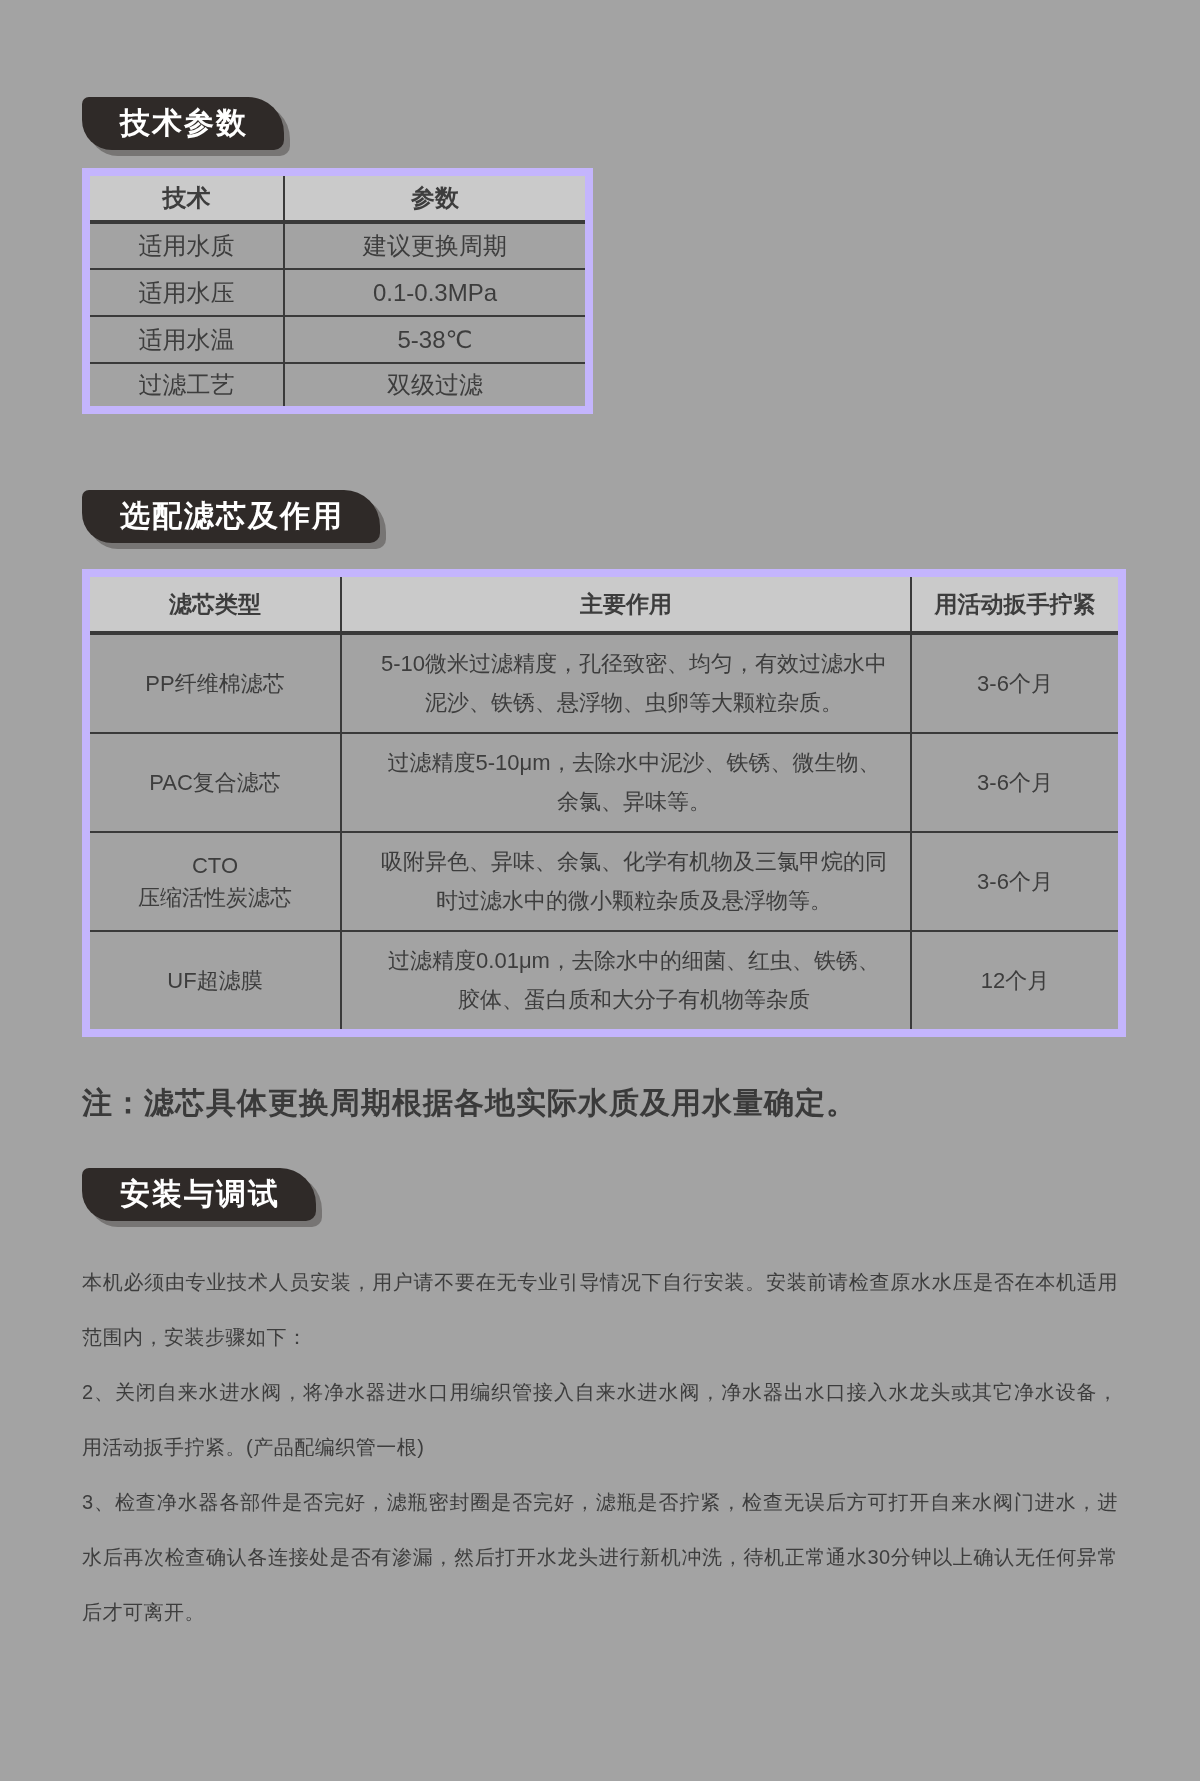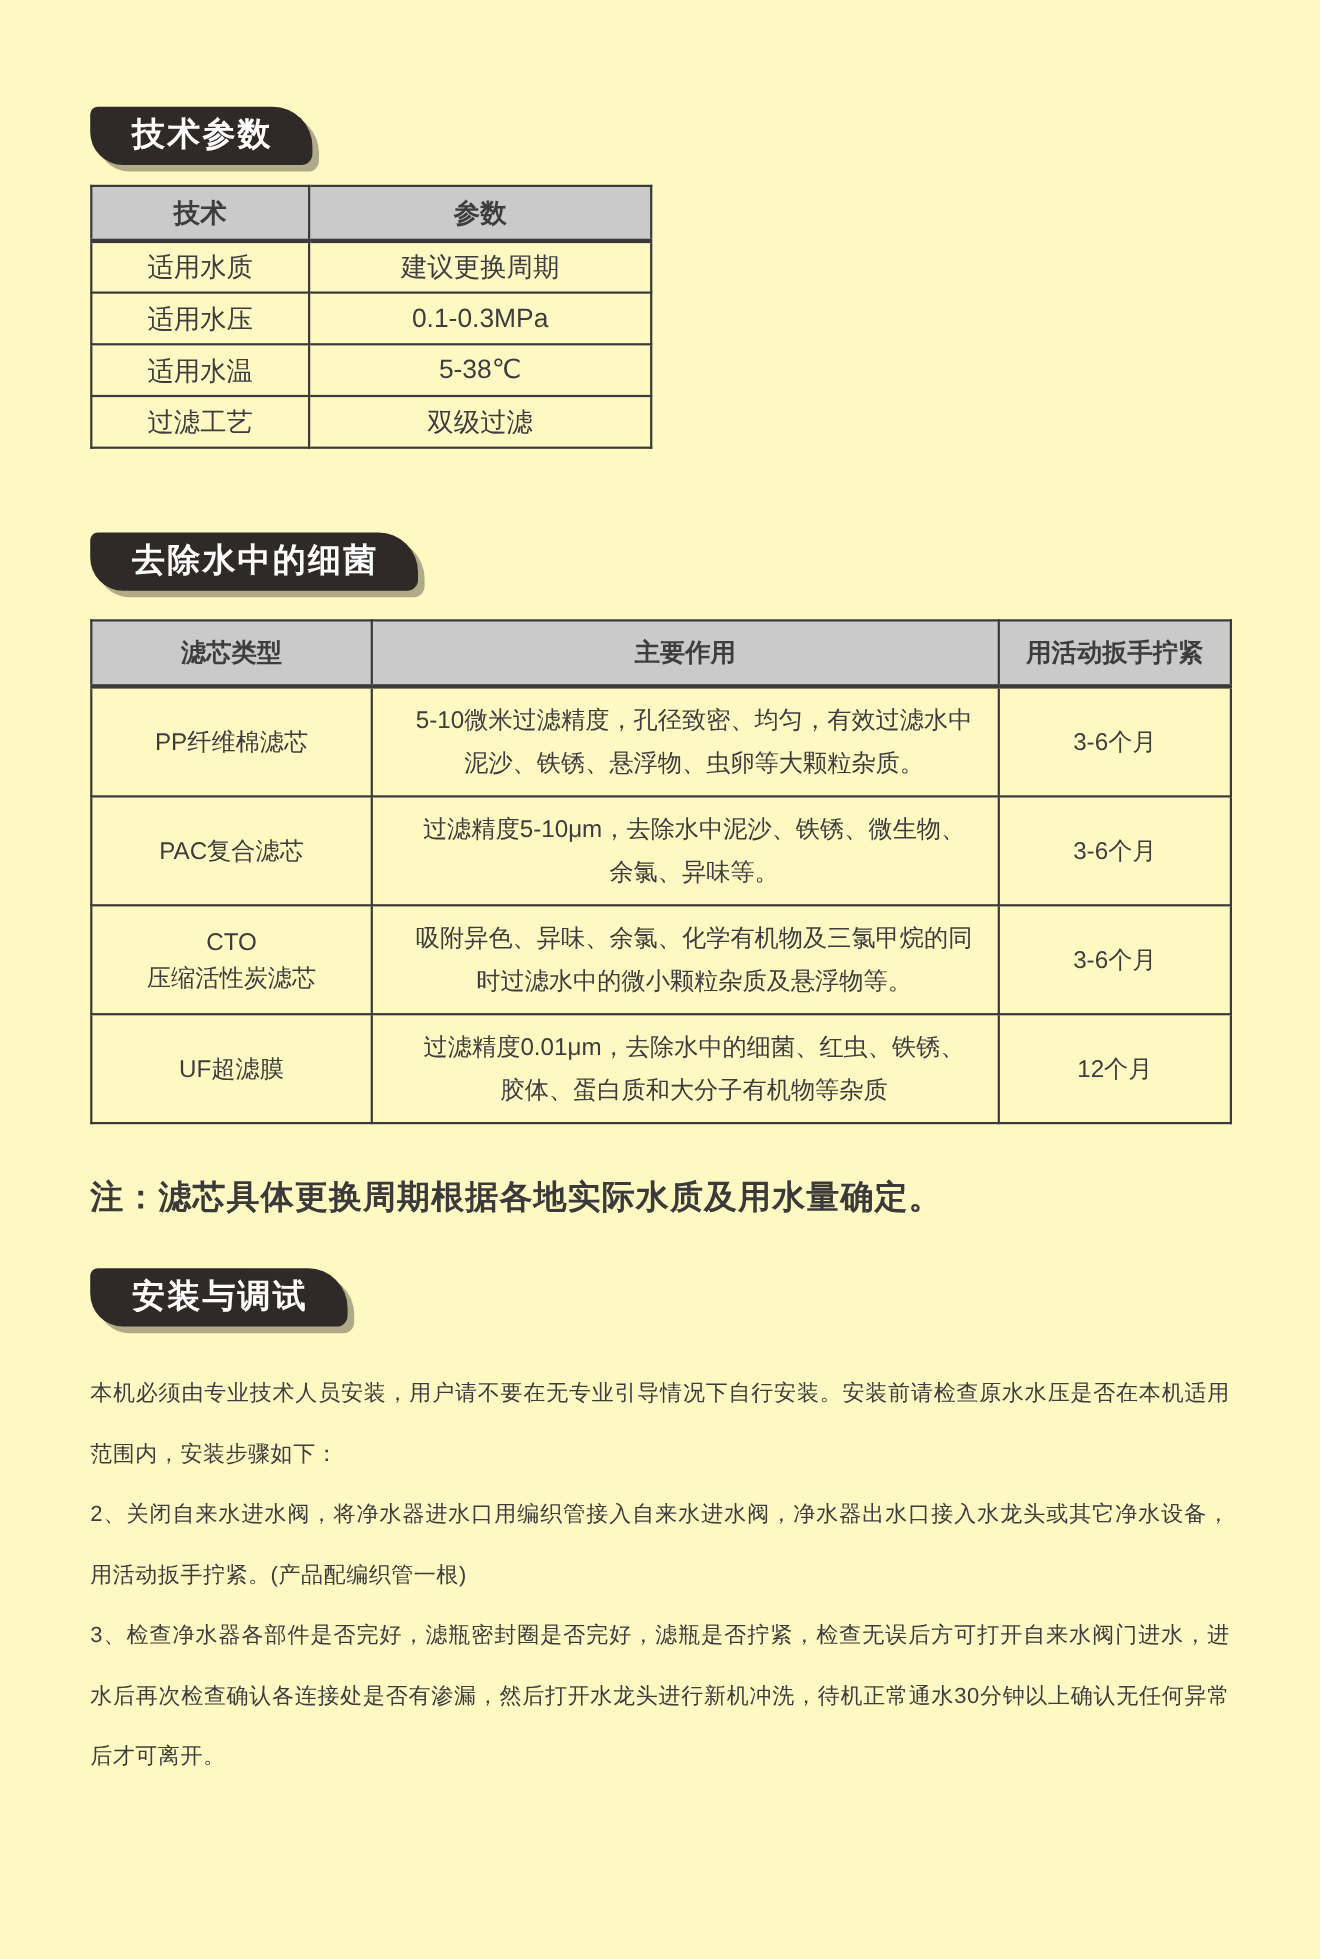--- a/index.html
+++ b/index.html
@@ -6,21 +6,21 @@
     margin: 0;
     padding: 0;
     background: #ffffff;
     font-family: "Liberation Sans", "DejaVu Sans", sans-serif;
     color: #3d3d3d;
   }
   .page {
     position: relative;
     width: 1200px;
     height: 1781px;
-    background: #fef9c3;
+    background: #a3a3a3;
     overflow: hidden;
     box-sizing: border-box;
     padding: 97px 82px 0 82px;
   }
   
   .badge {
     display: inline-block;
     background: #2f2a28;
     color: #ffffff;
     font-weight: bold;
@@ -30,21 +30,21 @@
     border-radius: 7px 36px 10px 30px;
     box-shadow: 6px 6px 0 rgba(47, 42, 40, 0.38);
     letter-spacing: 2px;
   }
   
   table {
     border-collapse: collapse;
     table-layout: fixed;
   }
   .tbl {
-    border: 1px solid #c4b5fd;
+    border: 8px solid #c4b5fd;
   }
   .tbl td, .tbl th {
     border: 2px solid #3a3a3a;
     text-align: center;
     vertical-align: middle;
     box-sizing: border-box;
   }
   .tbl thead th {
     background: #cacaca;
     font-weight: bold;
@@ -124,21 +124,21 @@
         <tr>
           <td class="c1">过滤工艺</td>
           <td>双级过滤</td>
         </tr>
       </tbody>
     </table>
   </div>
 
   <div class="sec-filters">
     <div class="badge">
-      <span>去除水中的细菌</span>
+      <span>选配滤芯及作用</span>
     </div>
 
     <table class="tbl tbl-filters">
       <thead>
         <tr>
           <th class="c1">滤芯类型</th>
           <th class="c2">主要作用</th>
           <th class="c3">用活动扳手拧紧</th>
         </tr>
       </thead>

